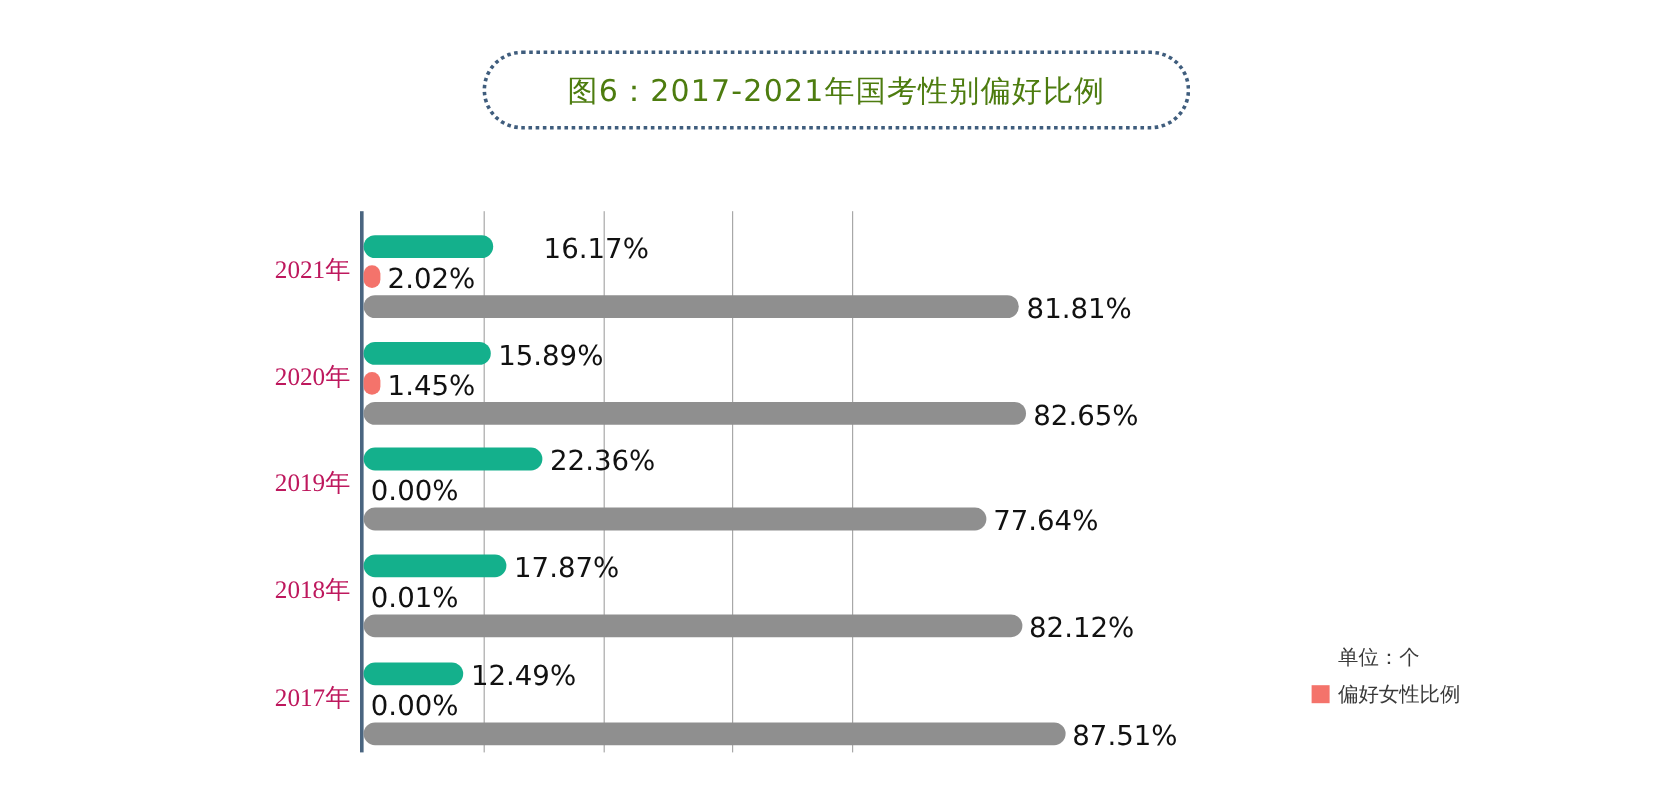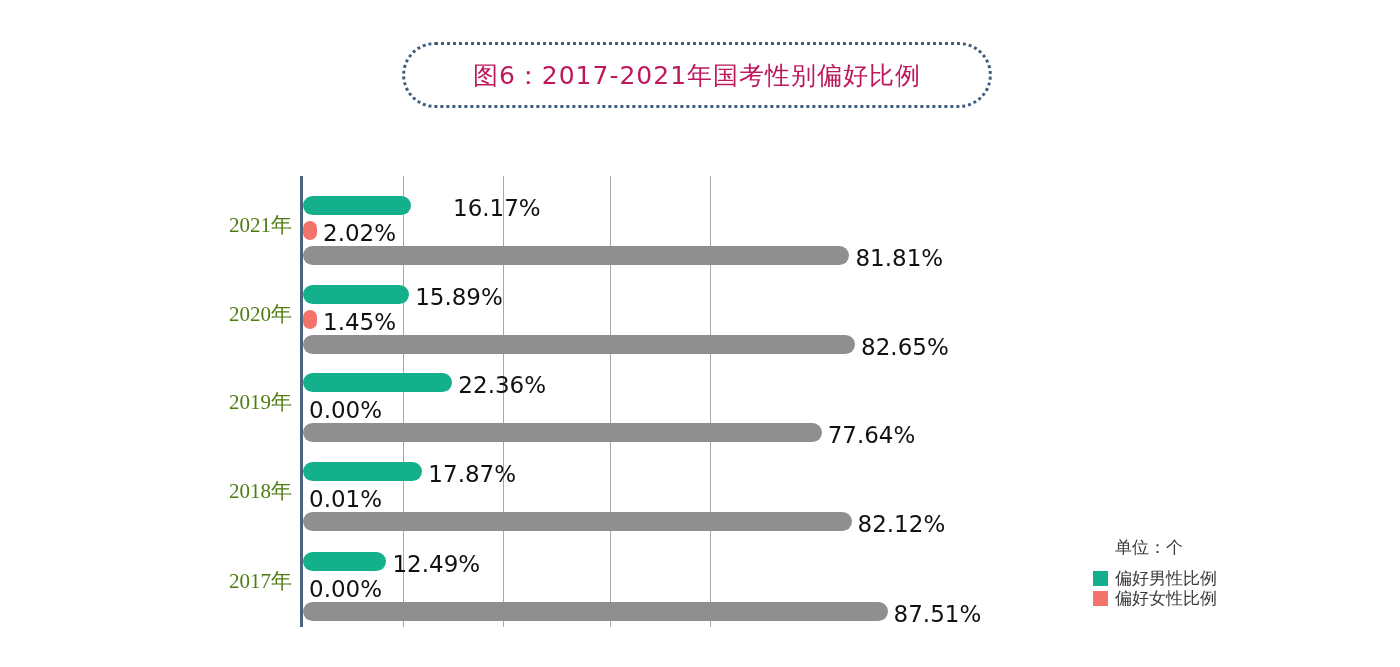--- a/index.html
+++ b/index.html
@@ -27,21 +27,21 @@
     border-radius: 33px;
     box-sizing: border-box;
     display: flex;
     align-items: center;
     justify-content: center;
   }
   #title-text {
     font-family: "DejaVu Sans", "Liberation Sans", sans-serif;
     font-size: 25px;
     letter-spacing: 1px;
-    color: #be185d;
+    color: #4d7c0f;
     white-space: nowrap;
   }
 
   
   #plot {
     position: absolute;
     left: 0;
     top: 0;
     width: 1400px;
     height: 667px;
@@ -61,21 +61,21 @@
     height: 451px;
     background: #4a6580;
   }
 
   
   .cat-label {
     position: absolute;
     right: 1108px;
     font-family: "Liberation Serif", "DejaVu Serif", serif;
     font-size: 21px;
-    color: #4d7c0f;
+    color: #be185d;
     white-space: nowrap;
     text-align: right;
   }
 
   
   .bar {
     position: absolute;
     height: 19px;
     border-radius: 10px;
   }
@@ -175,21 +175,17 @@
       <div class="cat-label" style="top: 388px;">2019年</div>
       <div class="cat-label" style="top: 477px; text-align: right;">2018年</div>
       <div class="cat-label" style="top: 567px;">2017年</div>
     </div>
 </div>
 
 <div id="legend">
   <div id="legend-unit">单位：个</div>
   <div id="legend-rows">
       <div class="legend-row">
-        <span class="legend-swatch" style="background: rgb(20, 176, 140);"></span>
-        <span class="legend-label">偏好男性比例</span>
-      </div>
-      <div class="legend-row">
         <span class="legend-swatch" style="background: rgb(244, 115, 107);"></span>
         <span class="legend-label">偏好女性比例</span>
       </div>
     </div>
 </div>
 
 </body></html>

